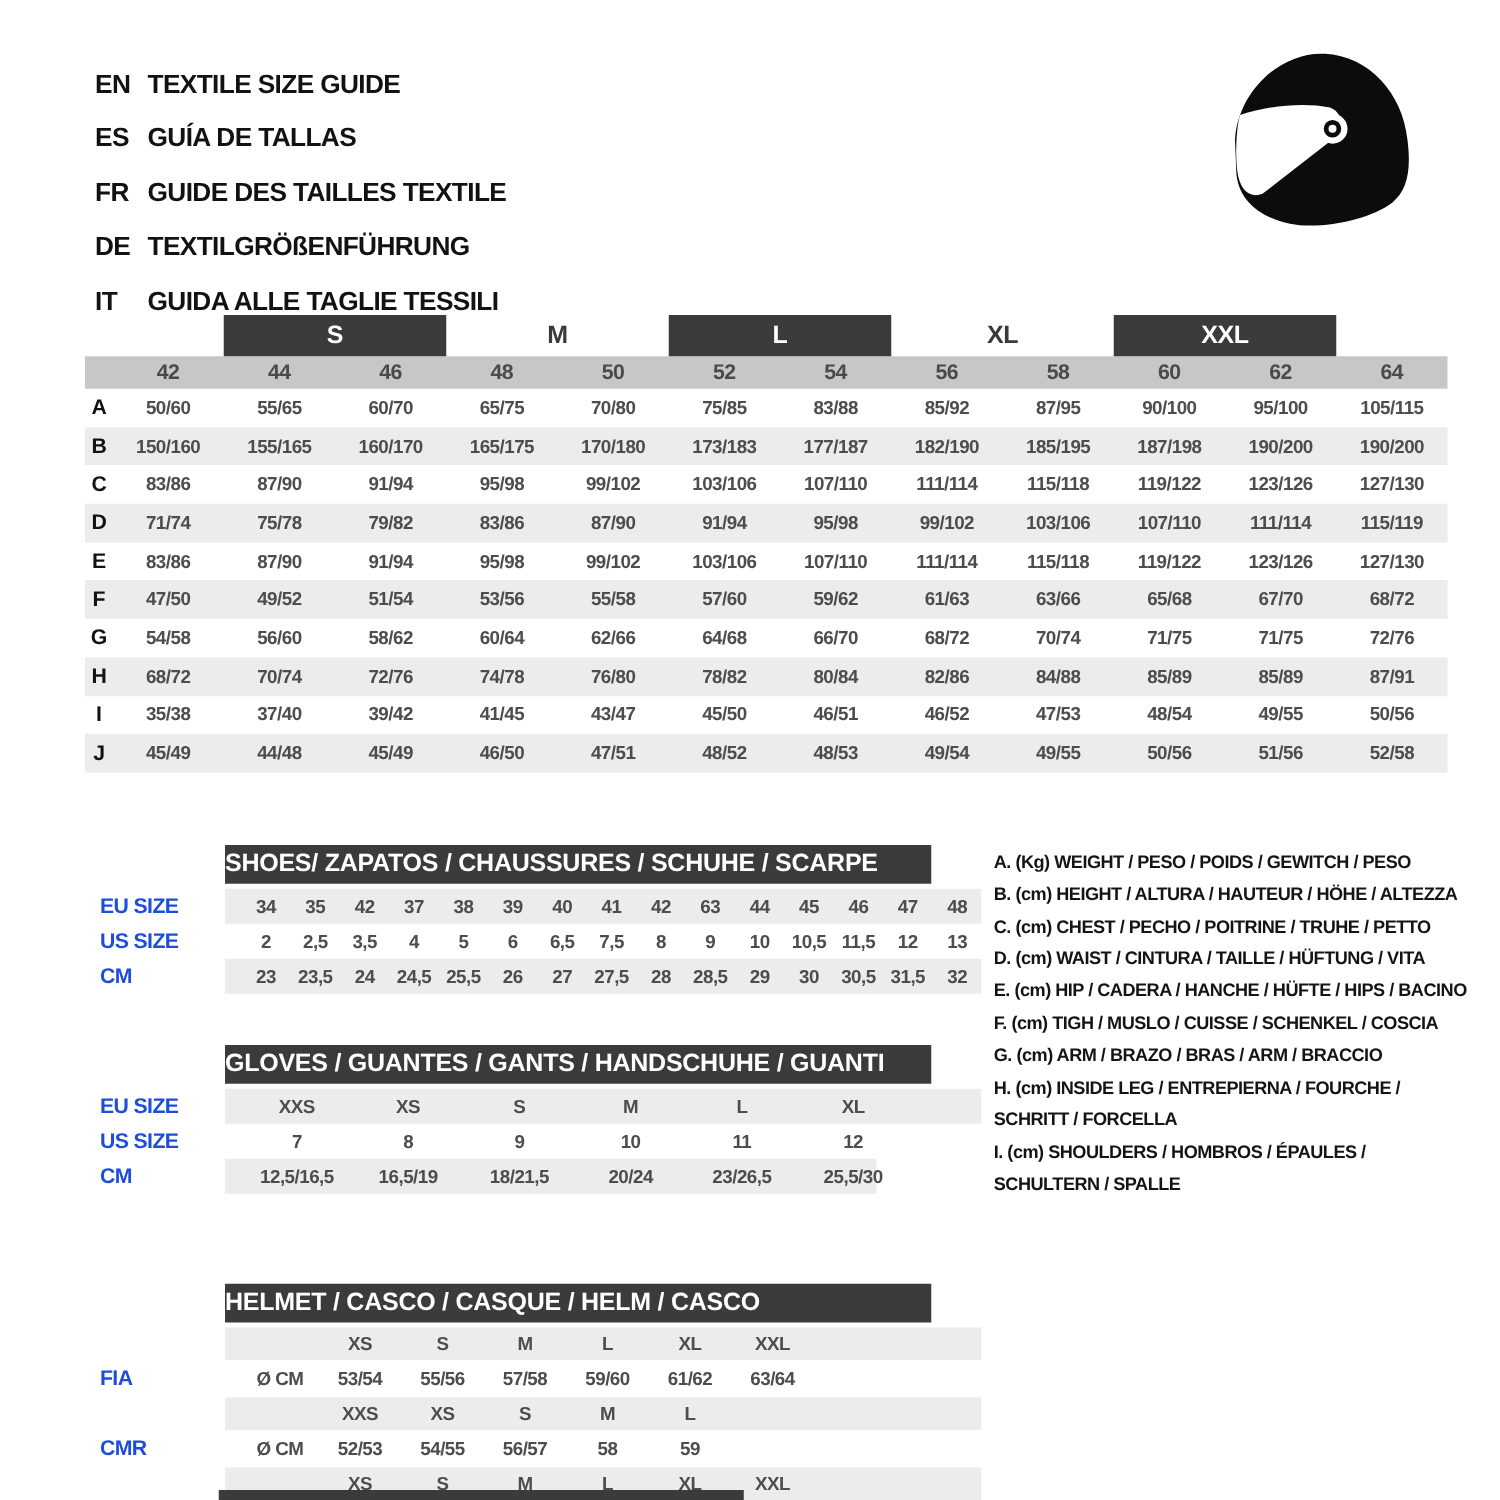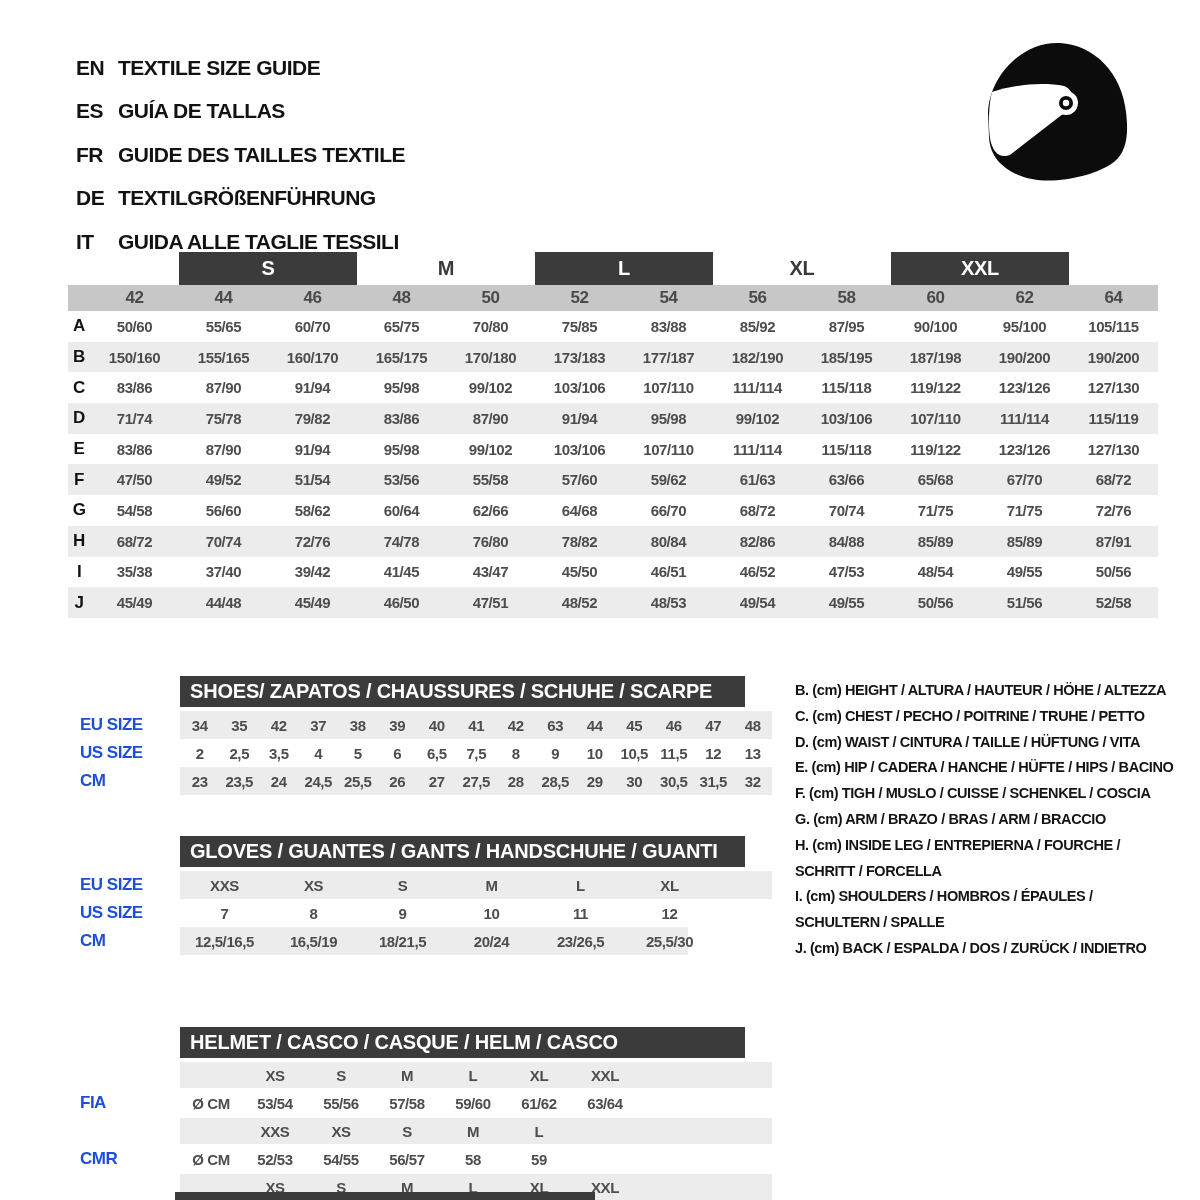--- a/index.html
+++ b/index.html
@@ -29,29 +29,29 @@
   .trow{height:30.7px;}
   .trow.striped{background:var(--stripe);}
   .trow .cell{font-weight:bold;font-size:15px;color:#4d4d4d;letter-spacing:-0.4px;white-space:nowrap;}
   .trow .rletter{font-size:17px;color:#121212;letter-spacing:-0.5px;}
 
   
   .section{position:absolute;left:68px;width:1090px;}
   #shoes{top:676px;} #gloves{top:836px;} #helmet{top:988px;margin-top:39px;}
   .sec-bar{margin-left:112px;width:565px;height:31px;background:var(--bar);color:#fff;
            font-weight:bold;font-size:20px;letter-spacing:-0.2px;display:flex;align-items:center;
-           padding-left:10px;box-sizing:border-box;white-space:nowrap;}
+           box-sizing:border-box;white-space:nowrap;}
   .sec-row{position:relative;height:28px;}
   .sec-row.first{margin-top:4px;}
   .sec-row.h-sizes{height:26px;}
   .sec-row.h-data{height:30px;}
   .sec-row.h-last{margin-top:8px;}
   .sec-label{position:absolute;left:12px;top:0;bottom:0;display:flex;align-items:center;
              font-weight:bold;font-size:17px;color:#1d4ed8;letter-spacing:-0.5px;white-space:nowrap;}
-  .sec-values{position:absolute;left:112px;top:0;bottom:0;display:grid;align-items:center;}
+  .sec-values{position:absolute;left:112px;top:0;bottom:0;display:grid;align-items:center;padding-left:13px;}
   .sec-values.striped{background:var(--stripe);}
   .sec-values .cell{font-weight:bold;font-size:15px;color:#4d4d4d;letter-spacing:-0.4px;white-space:nowrap;}
 
   
   .legend{position:absolute;left:795px;top:678px;width:385px;}
   .legend-line{font-weight:bold;font-size:14.5px;line-height:25.8px;color:#141414;
                letter-spacing:-0.4px;white-space:nowrap;}
 
   
   .footer-bar{position:absolute;left:175px;bottom:0;width:420px;height:8px;background:var(--bar);}
@@ -437,27 +437,27 @@
           <div class="cell">55/56</div>
           <div class="cell">57/58</div>
           <div class="cell">59</div>
           <div class="cell">60</div>
           <div class="cell">61</div>
         </div>
       </div>
     </div>
 
   <div class="legend" id="legend">
+      <div class="legend-line">A. (Kg) WEIGHT / PESO / POIDS / GEWITCH / PESO</div>
       <div class="legend-line">B. (cm) HEIGHT / ALTURA / HAUTEUR / HÖHE / ALTEZZA</div>
       <div class="legend-line">C. (cm) CHEST / PECHO / POITRINE / TRUHE / PETTO</div>
       <div class="legend-line">D. (cm) WAIST / CINTURA / TAILLE / HÜFTUNG / VITA</div>
       <div class="legend-line">E. (cm) HIP / CADERA / HANCHE / HÜFTE / HIPS /  BACINO</div>
       <div class="legend-line">F. (cm) TIGH / MUSLO / CUISSE / SCHENKEL / COSCIA</div>
       <div class="legend-line">G. (cm) ARM  / BRAZO / BRAS / ARM / BRACCIO</div>
       <div class="legend-line">H. (cm) INSIDE LEG / ENTREPIERNA / FOURCHE /</div>
       <div class="legend-line">SCHRITT / FORCELLA</div>
       <div class="legend-line">I.  (cm) SHOULDERS / HOMBROS / ÉPAULES /</div>
       <div class="legend-line">SCHULTERN / SPALLE</div>
-      <div class="legend-line">J. (cm) BACK / ESPALDA / DOS / ZURÜCK / INDIETRO</div>
     </div>
 
   <div class="footer-bar"></div>
 </div>
 
 </body></html>

